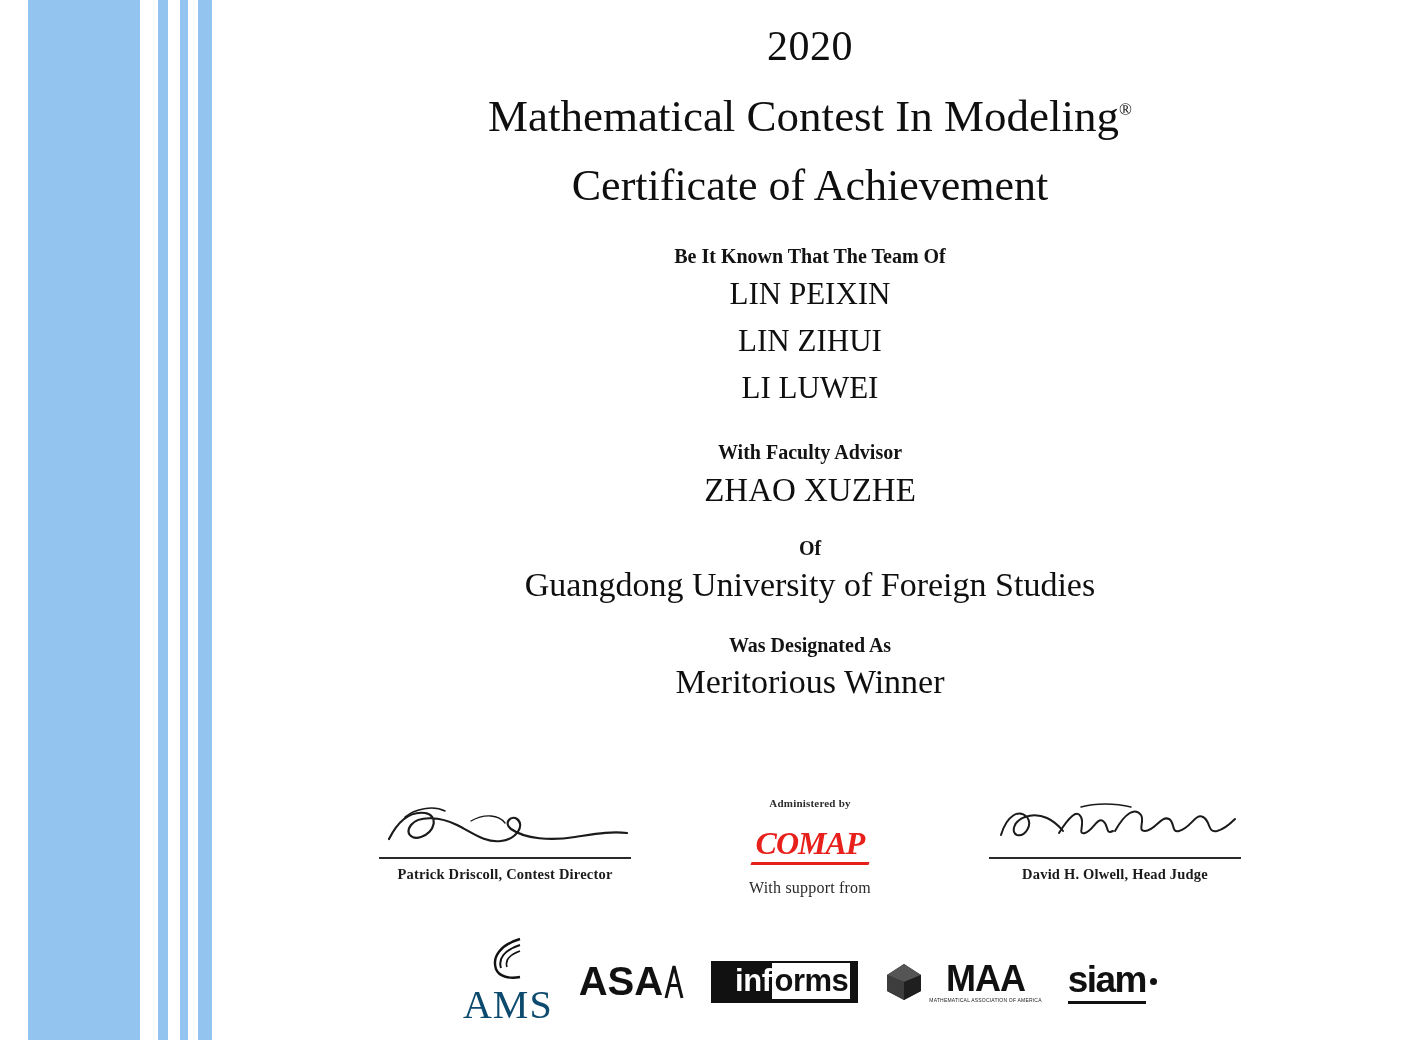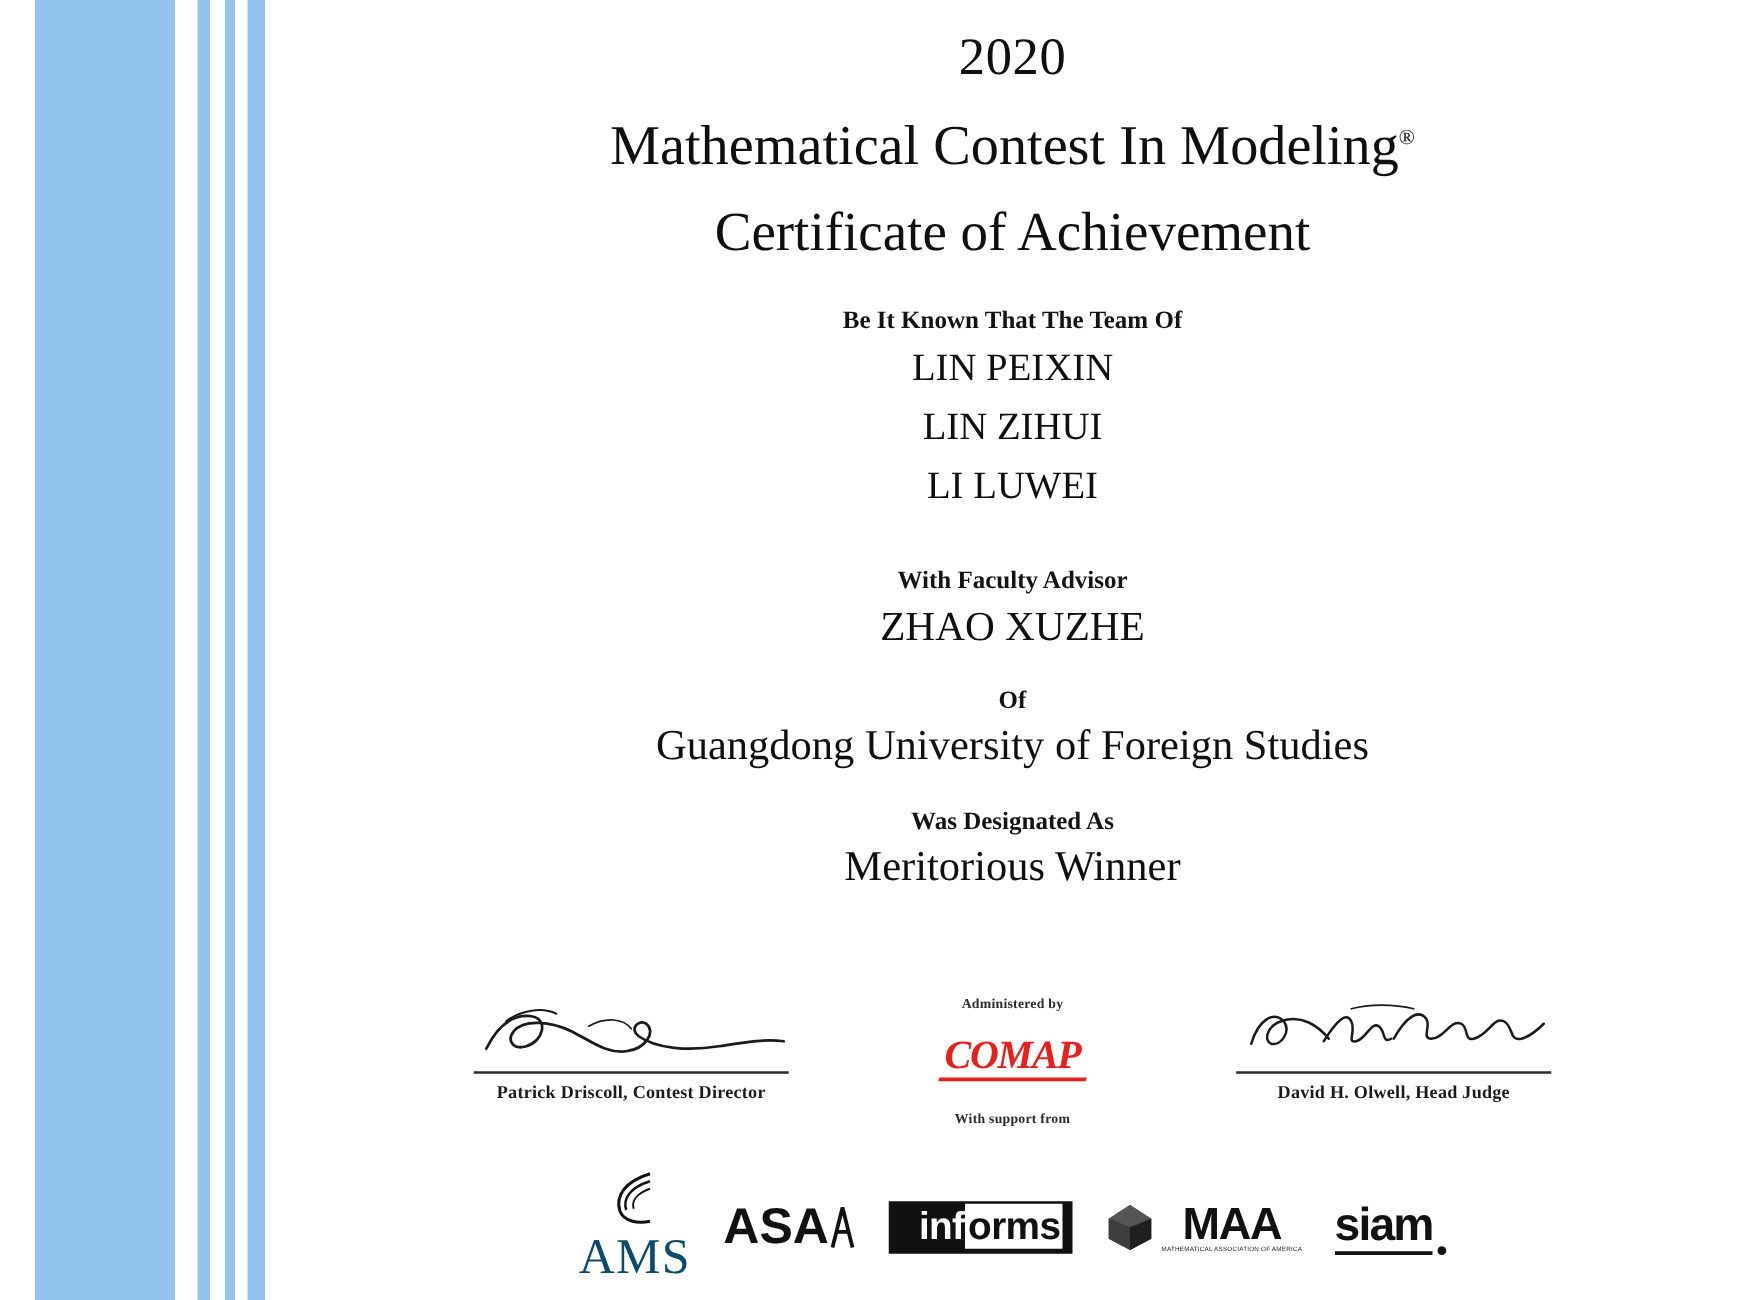--- a/index.html
+++ b/index.html
@@ -83,21 +83,21 @@
     color: #0f0f0f;
     margin-top: 6px;
   }
   .award-name {
     font-size: 34px;
     color: #0f0f0f;
     margin-top: 6px;
   }
   .label-of { margin-top: 28px; }
   .label-designated { margin-top: 30px; }
-  .label-advisor { margin-top: 44px; }
+  .label-advisor { margin-top: 32px; }
 
   
   .sig-row {
     position: absolute;
     left: 0;
     top: 795px;
     width: 1120px;
     display: flex;
     justify-content: center;
     align-items: flex-start;
@@ -143,24 +143,24 @@
     margin-top: 18px;
   }
   .comap-underline {
     width: 118px;
     height: 3px;
     background: #e8201c;
     margin: 1px auto 0 auto;
     transform: skewX(-18deg);
   }
   .support-from {
-    font-size: 11px;
-    font-weight: bold;
+    font-size: 16px;
+    font-weight: normal;
     color: #2b2b2b;
-    margin-top: 24px;
+    margin-top: 14px;
     letter-spacing: 0.2px;
   }
 
   
   .sponsors {
     position: absolute;
     left: 0;
     top: 935px;
     width: 1120px;
     display: flex;
@@ -224,21 +224,21 @@
     color: #222;
     letter-spacing: 0.2px;
   }
   .logo-siam {
     font-family: "Liberation Sans", sans-serif;
     font-weight: bold;
     font-size: 37px;
     color: #111;
     letter-spacing: -1.5px;
     display: flex;
-    align-items: flex-end;
+    align-items: center;
   }
   .siam-dot {
     width: 7px; height: 7px; background: #111; border-radius: 50%;
     display: inline-block; margin-left: 4px;
   }
   .siam-under {
     border-bottom: 3px solid #111;
   }
 </style>
 </head>

